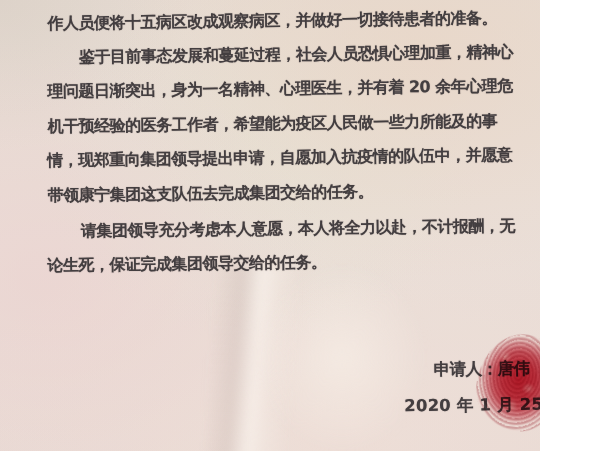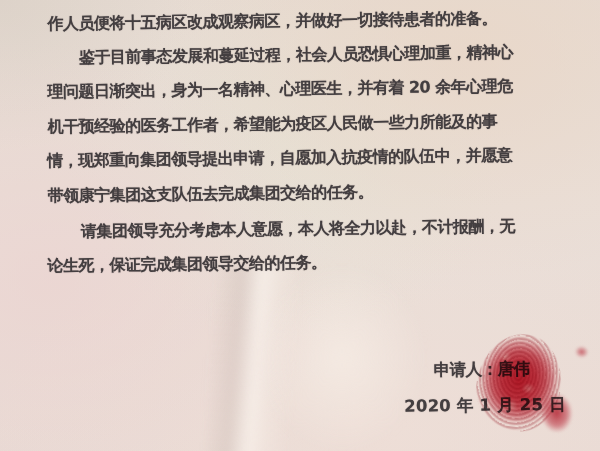--- a/index.html
+++ b/index.html
@@ -3,21 +3,21 @@
 <meta charset="utf-8">
 <style>
   html, body { margin: 0; padding: 0; }
   body {
     width: 600px; height: 451px;
     font-family: "DejaVu Sans", sans-serif;
     overflow: hidden;
   }
   .screenshot {
     position: relative;
-    width: 600px; height: 451px;
+    width: 540px; height: 451px;
     overflow: hidden;
     background-color: #e9ddd5;
     background-image:
       radial-gradient(420px 300px at 78% 12%, rgba(233,213,196,0.65), transparent 75%),
       radial-gradient(380px 320px at 8% 62%, rgba(236,207,206,0.55), transparent 75%),
       radial-gradient(300px 240px at 48% 36%, rgba(229,227,212,0.55), transparent 75%),
       radial-gradient(520px 300px at 62% 96%, rgba(241,224,216,0.6), transparent 75%),
       radial-gradient(260px 200px at 0% 0%, rgba(198,189,178,0.28), transparent 75%),
       linear-gradient(175deg, #e6dbd2 0%, #eadfd8 50%, #e8dad4 100%);
   }

